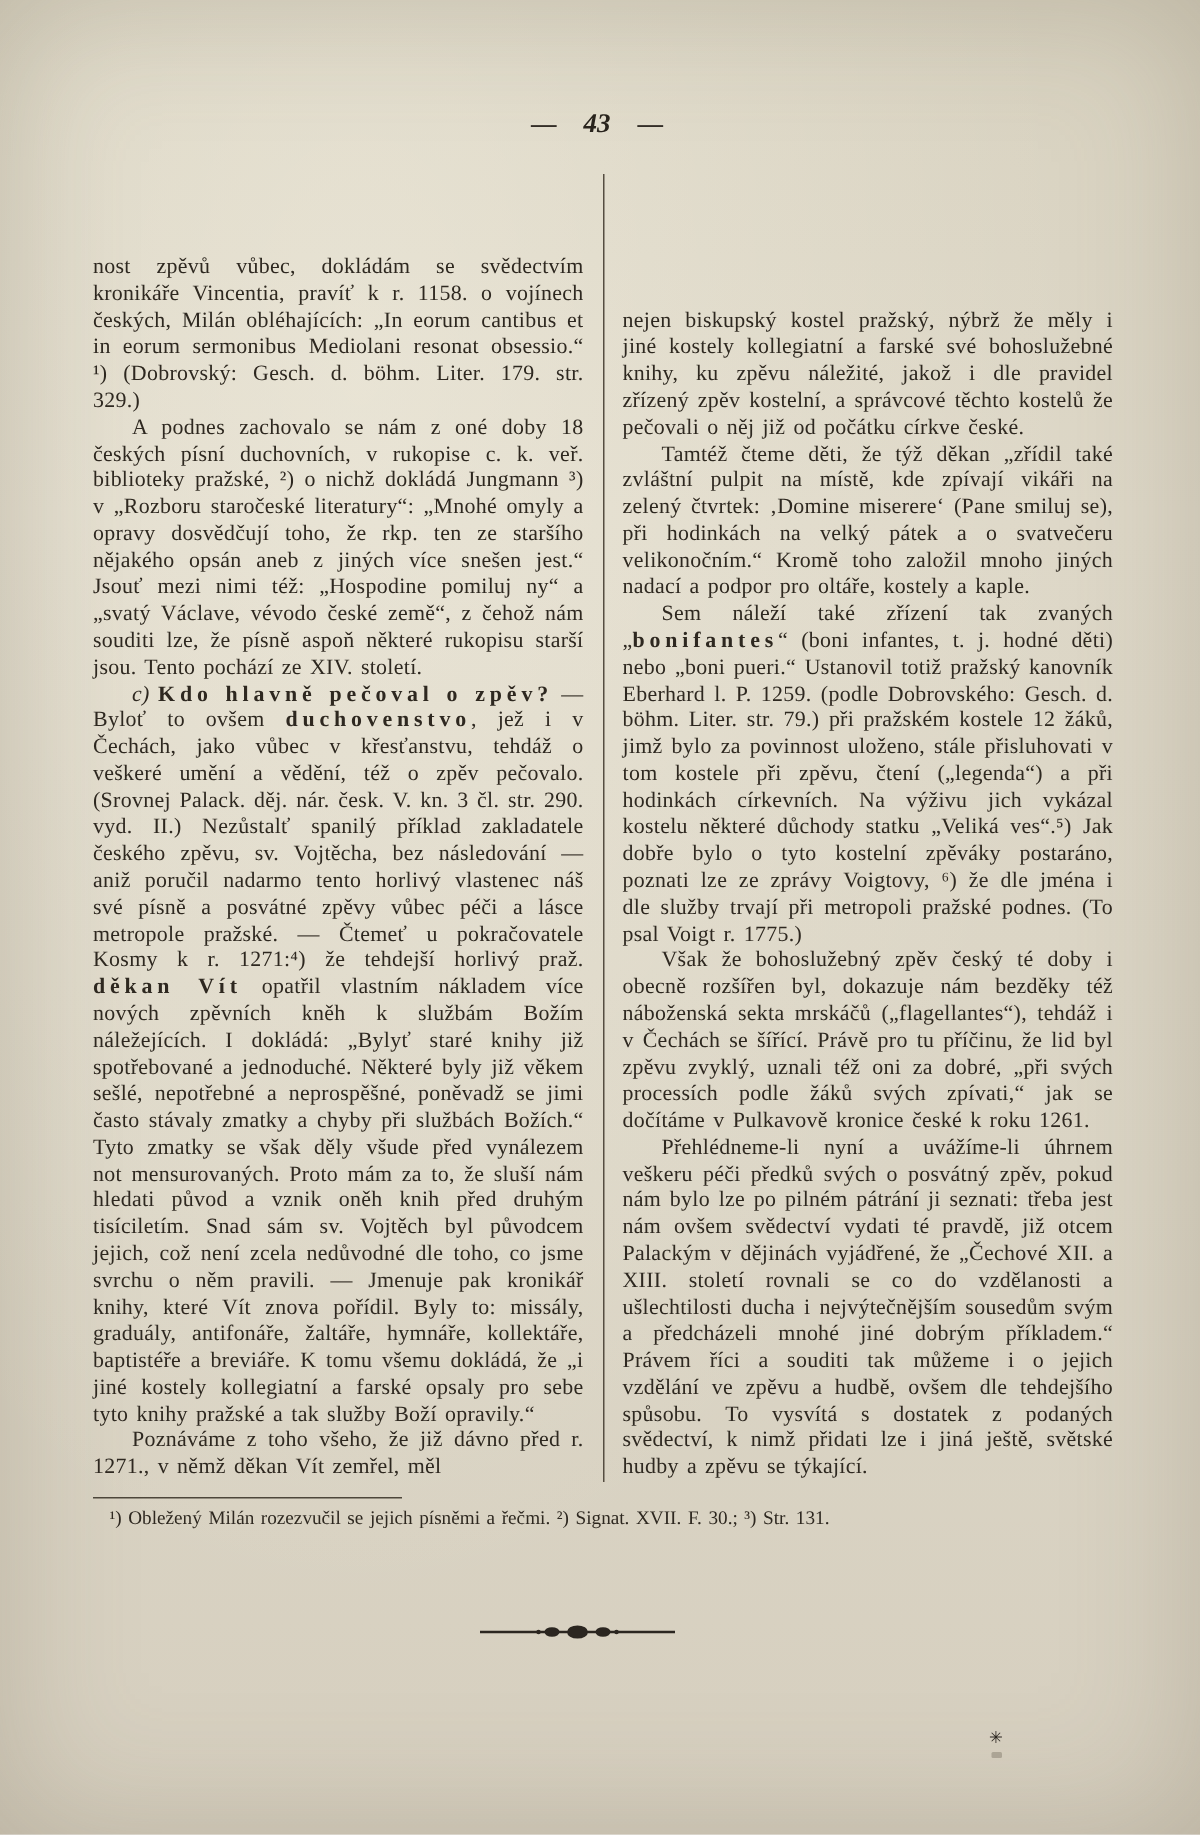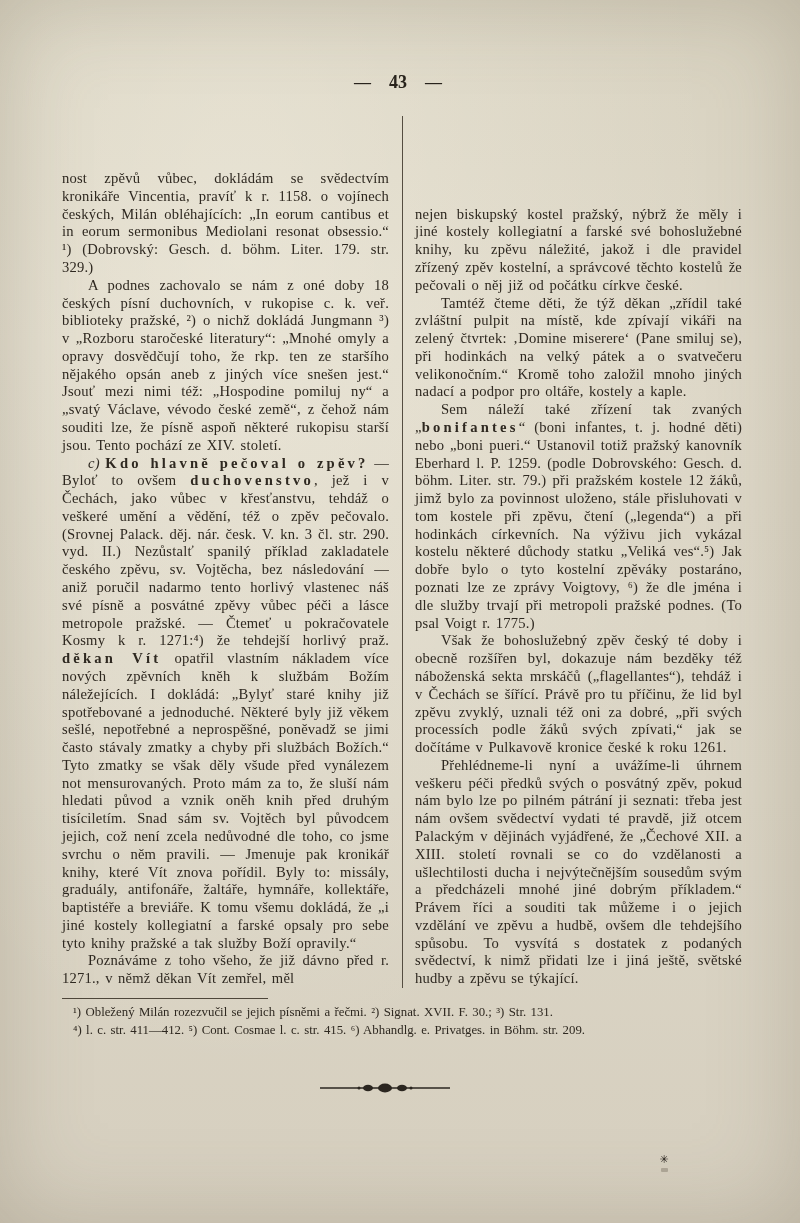--- a/index.html
+++ b/index.html
@@ -14,21 +14,21 @@
       radial-gradient(ellipse at 30% 20%, rgba(255,252,240,0.35), rgba(0,0,0,0) 60%),
       linear-gradient(180deg, #d8d2c0 0%, #ded8c8 28%, #dbd5c5 65%, #d6cfbf 100%);
     box-shadow: inset 0 0 90px rgba(110,100,80,0.28);
   }
   .page-header {
     position:absolute; top:72px; left:0; width:796px;
     text-align:center; font-weight:bold; font-size:17px;
     color:#28231c;
   }
   .page-header .dash { letter-spacing:0; font-weight:bold; }
-  .page-header .pagenum { margin:0 18px; font-size:18px; }
+  .page-header .pagenum { margin:0 18px; font-size:18px;font-style:italic; }
   .columns {
     position:absolute; top:116px; left:62px; width:680px;
     display:flex; align-items:flex-end;
   }
   .col {
     width:327px; text-align:justify;
     font-size:14.6px; line-height:17.78px;
     letter-spacing:0.2px; word-spacing:1.6px;
     color:#2e2820;
   }
@@ -81,21 +81,20 @@
         <p class="par indent"><span>Sem náleží také zřízení tak zvaných „</span><span class="spaced">bonifantes</span><span>“ (boni infantes, t. j. hodné děti) nebo „boni pueri.“  Ustanovil totiž pražský kanovník Eberhard l. P. 1259. (podle Dobrovského: Gesch. d. böhm. Liter. str. 79.) při pražském kostele 12 žáků, jimž bylo za povinnost uloženo, stále přisluhovati v tom kostele při zpěvu, čtení („legenda“) a při hodinkách církevních. Na výživu jich vykázal kostelu některé důchody statku „Veliká ves“.⁵) Jak dobře bylo o tyto kostelní zpěváky postaráno, poznati lze ze zprávy Voigtovy, ⁶) že dle jména i dle služby trvají při metropoli pražské podnes. (To psal Voigt r. 1775.)</span></p>
         <p class="par indent"><span>Však že bohoslužebný zpěv český té doby i obecně rozšířen byl, dokazuje nám bezděky též náboženská sekta mrskáčů („flagellantes“), tehdáž i v Čechách se šířící. Právě pro tu příčinu, že lid byl zpěvu zvyklý, uznali též oni za dobré, „při svých processích podle žáků svých zpívati,“ jak se dočítáme v Pulkavově kronice české k roku 1261.</span></p>
         <p class="par indent"><span>Přehlédneme-li nyní a uvážíme-li úhrnem veškeru péči předků svých o posvátný zpěv, pokud nám bylo lze po pilném pátrání ji seznati: třeba jest nám ovšem svědectví vydati té pravdě, již otcem Palackým v dějinách vyjádřené, že „Čechové XII. a XIII. století rovnali se co do vzdělanosti a ušlechtilosti ducha i nejvýtečnějším sousedům svým a předcházeli mnohé jiné dobrým příkladem.“ Právem říci a souditi tak můžeme i o jejich vzdělání ve zpěvu a hudbě, ovšem dle tehdejšího spůsobu. To vysvítá s dostatek z podaných svědectví, k nimž přidati lze i jiná ještě, světské hudby a zpěvu se týkající.</span></p>
       </div>
   </div>
 
   <div class="footnotes">
     <div class="footnote-rule"></div>
     <div>
         <div class="fn-line">¹) Obležený Milán rozezvučil se jejich písněmi a řečmi.  ²) Signat. XVII. F. 30.;  ³) Str. 131.</div>
-        <div class="fn-line">⁴) l. c. str. 411—412.  ⁵) Cont. Cosmae l. c. str. 415.  ⁶) Abhandlg. e. Privatges. in Böhm. str. 209.</div>
       </div>
   </div>
 
   <svg class="ornament" width="134" height="16" viewBox="0 0 134 16" aria-hidden="true">
     <line x1="2" y1="8" x2="132" y2="8" stroke="#2b2620" stroke-width="1.6"></line>
     <ellipse cx="67" cy="8" rx="7" ry="4.4" fill="#2b2620"></ellipse>
     <ellipse cx="50" cy="8" rx="5" ry="3.2" fill="#2b2620"></ellipse>
     <ellipse cx="84" cy="8" rx="5" ry="3.2" fill="#2b2620"></ellipse>
     <circle cx="41" cy="8" r="1.5" fill="#2b2620"></circle>
     <circle cx="93" cy="8" r="1.5" fill="#2b2620"></circle>

